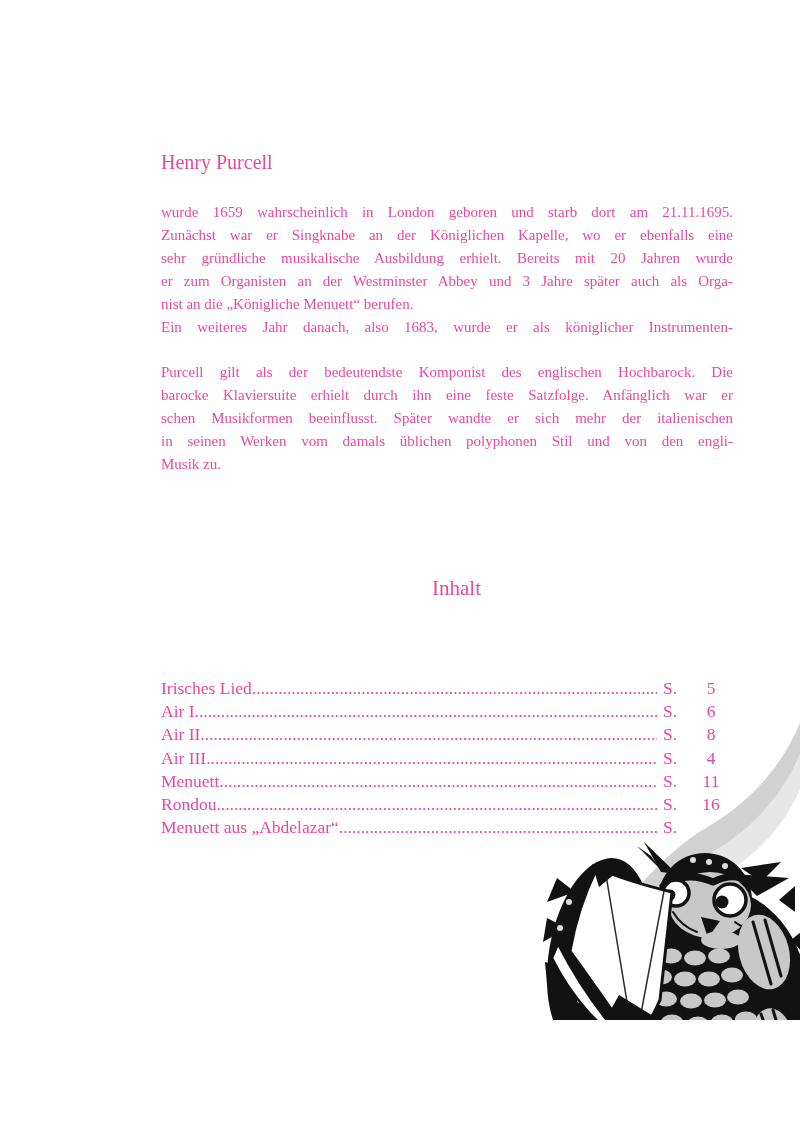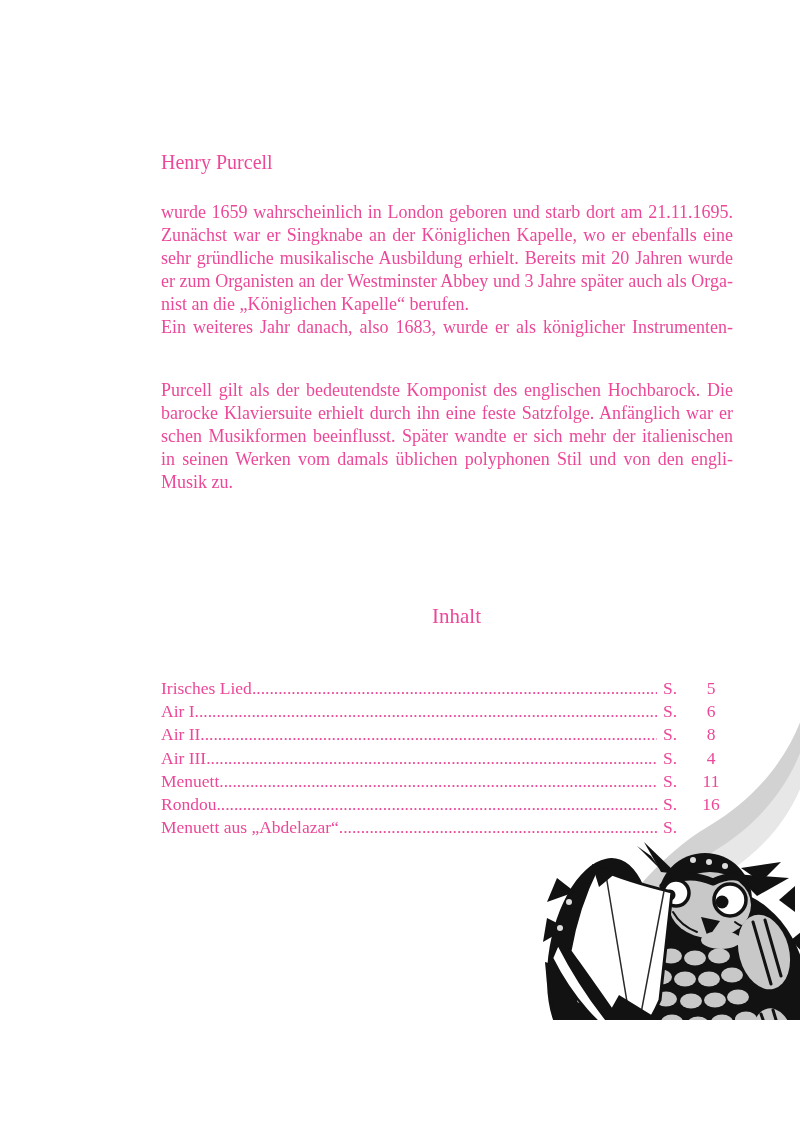--- a/index.html
+++ b/index.html
@@ -3,27 +3,27 @@
 <meta charset="utf-8">
 <style>
   html,body { margin:0; padding:0; background:#ffffff; }
   .page {
     position:relative; width:800px; height:1020px; background:#ffffff;
     overflow:hidden; font-family:"Liberation Serif", serif; color:#ec4899;margin-left:9px;
   }
   .page-title {
     position:absolute; left:152px; top:150px; font-size:20px; line-height:24px;
   }
-  .para { position:absolute; left:152px; width:572px; font-size:18px; }
+  .para { position:absolute; left:152px; width:572px; font-size:15px; }
   .para.p1 { top:201px; }
-  .para.p2 { top:379px; }
+  .para.p2 { top:361px; }
   .para .line { height:23px; line-height:23px; white-space:nowrap; }
   .para .line.just { text-align:justify; text-align-last:justify; white-space:normal; overflow:hidden; }
   .toc-title {
-    position:absolute; left:152px; top:604px; width:591px;
+    position:absolute; left:152px; top:576px; width:591px;
     text-align:center; font-size:21px;
   }
   .toc { position:absolute; left:152px; top:677px; width:574px; font-size:17.5px; }
   .toc-row { display:flex; align-items:flex-end; height:23.2px; line-height:23.2px; }
   .toc-entry-title { flex:none; white-space:nowrap; }
   .toc-leader { flex:1 1 auto; overflow:hidden; white-space:nowrap; }
   .toc-s { flex:none; width:30px; padding-left:6px; box-sizing:border-box; }
   .toc-page { flex:none; width:48px; text-align:center; }
   .footer-page-number { position:absolute; left:55px; top:1070px; font-size:15px; }
   .footer-copyright {
@@ -43,21 +43,21 @@
     <path d="M 800 762 C 790 804 764 842 722 870 C 680 898 640 946 606 1010 C 576 1066 554 1102 543 1132 L 800 1132 Z" fill="#ffffff"></path>
   </svg>
 
   <div class="page-title">Henry Purcell</div>
 
   <div class="para p1">
     <div class="line just">wurde 1659 wahrscheinlich in London geboren und starb dort am 21.11.1695.</div>
     <div class="line just">Zunächst war er Singknabe an der Königlichen Kapelle, wo er ebenfalls eine</div>
     <div class="line just">sehr gründliche musikalische Ausbildung erhielt. Bereits mit 20 Jahren wurde</div>
     <div class="line just">er zum Organisten an der Westminster Abbey und 3 Jahre später auch als Orga-</div>
-    <div class="line">nist an die „Königlichen Kapelle“ berufen.</div>
+    <div class="line">nist an die „Königliche Menuett“ berufen.</div>
     <div class="line just">Ein weiteres Jahr danach, also 1683, wurde er als königlicher Instrumenten-</div>
   </div>
 
   <div class="para p2">
     <div class="line just">Purcell gilt als der bedeutendste Komponist des englischen Hochbarock. Die</div>
     <div class="line just">barocke Klaviersuite erhielt durch ihn eine feste Satzfolge. Anfänglich war er</div>
     <div class="line just">schen Musikformen beeinflusst. Später wandte er sich mehr der italienischen</div>
     <div class="line just">in seinen Werken vom damals üblichen polyphonen Stil und von den engli-</div>
     <div class="line">Musik zu.</div>
   </div>

